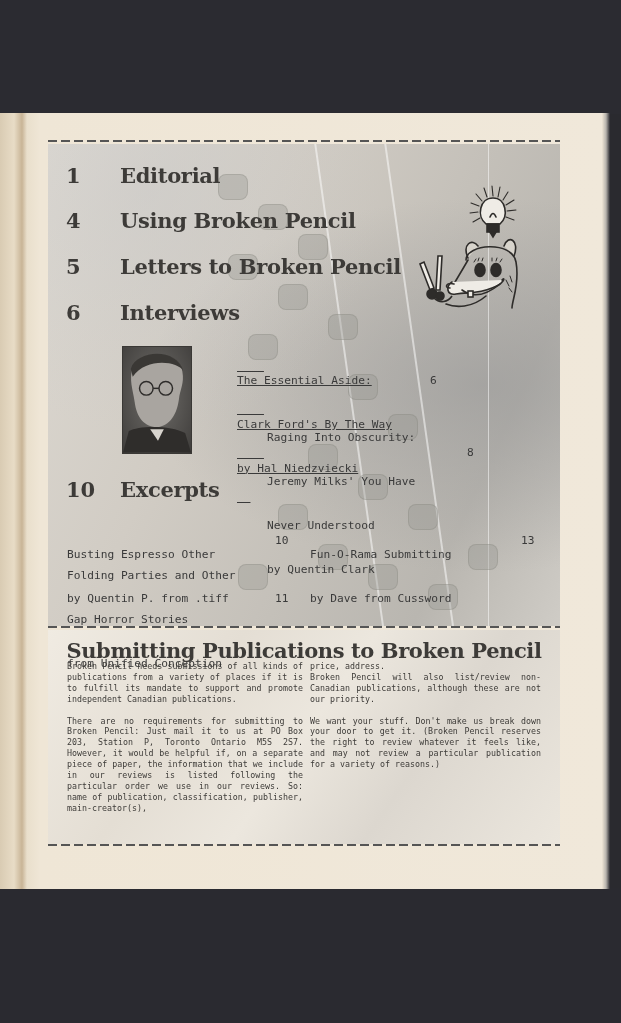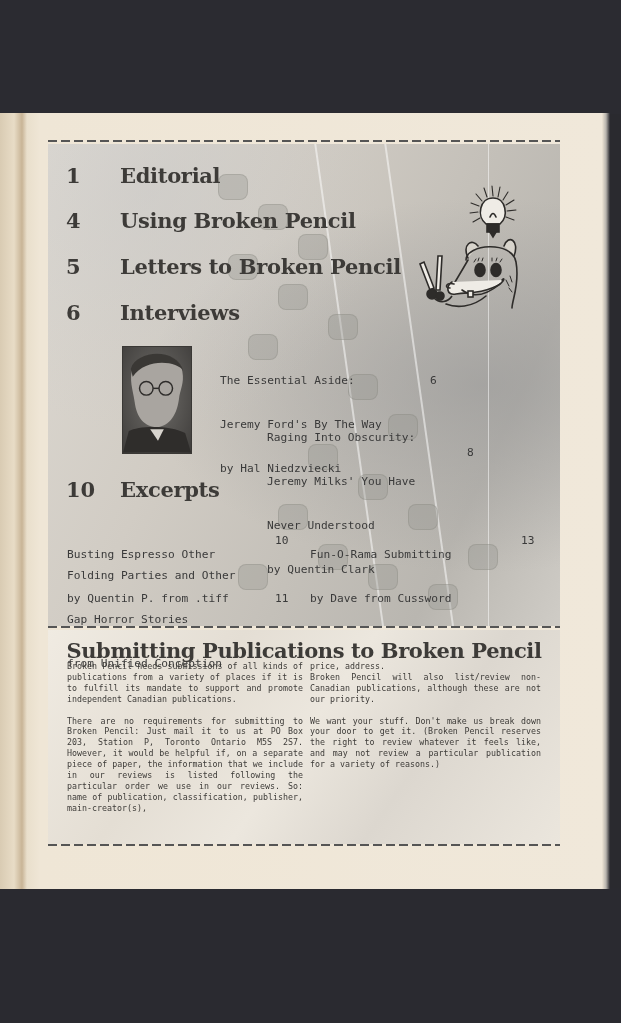--- a/index.html
+++ b/index.html
@@ -158,23 +158,23 @@
       <path d="M10 20 C16 4, 52 2, 60 20 C64 34, 60 40, 58 50 C56 70, 48 80, 36 82 C22 82, 14 72, 12 56 C10 42, 6 34, 10 20 Z" fill="#a9a5a0"></path>
       <path d="M8 22 C14 2, 56 0, 62 24 C56 14, 24 10, 10 30 Z" fill="#3a3835"></path>
       <circle cx="24" cy="42" r="7" fill="none" stroke="#2e2c2a" stroke-width="1.5"></circle>
       <circle cx="44" cy="42" r="7" fill="none" stroke="#2e2c2a" stroke-width="1.5"></circle>
       <path d="M31 42 L37 42" stroke="#2e2c2a" stroke-width="1.5"></path>
       <path d="M0 108 L6 86 C16 80, 50 80, 64 88 L70 108 Z" fill="#2f2d2b"></path>
       <path d="M28 84 L36 96 L42 84" fill="#d8d4ce"></path>
     </svg>
   </div>
 
-  <div class="entry mono" style="left:172px;top:205px;">
+  <div class="entry mono" style="left:189px;top:205px;text-decoration:underline;">
     <div>The Essential Aside:</div>
-    <div>Jeremy Ford's By The Way</div>
+    <div>Clark Ford's By The Way</div>
     <div>by Hal Niedzviecki</div>
   </div>
   <span class="entry-page" style="left:382px;top:234px;">6</span>
 
   <div class="entry mono" style="left:219px;top:262px;">
     <div>Raging Into Obscurity:</div>
     <div>Jeremy Milks' You Have</div>
     <div>Never Understood</div>
     <div>by Quentin Clark</div>
   </div>

